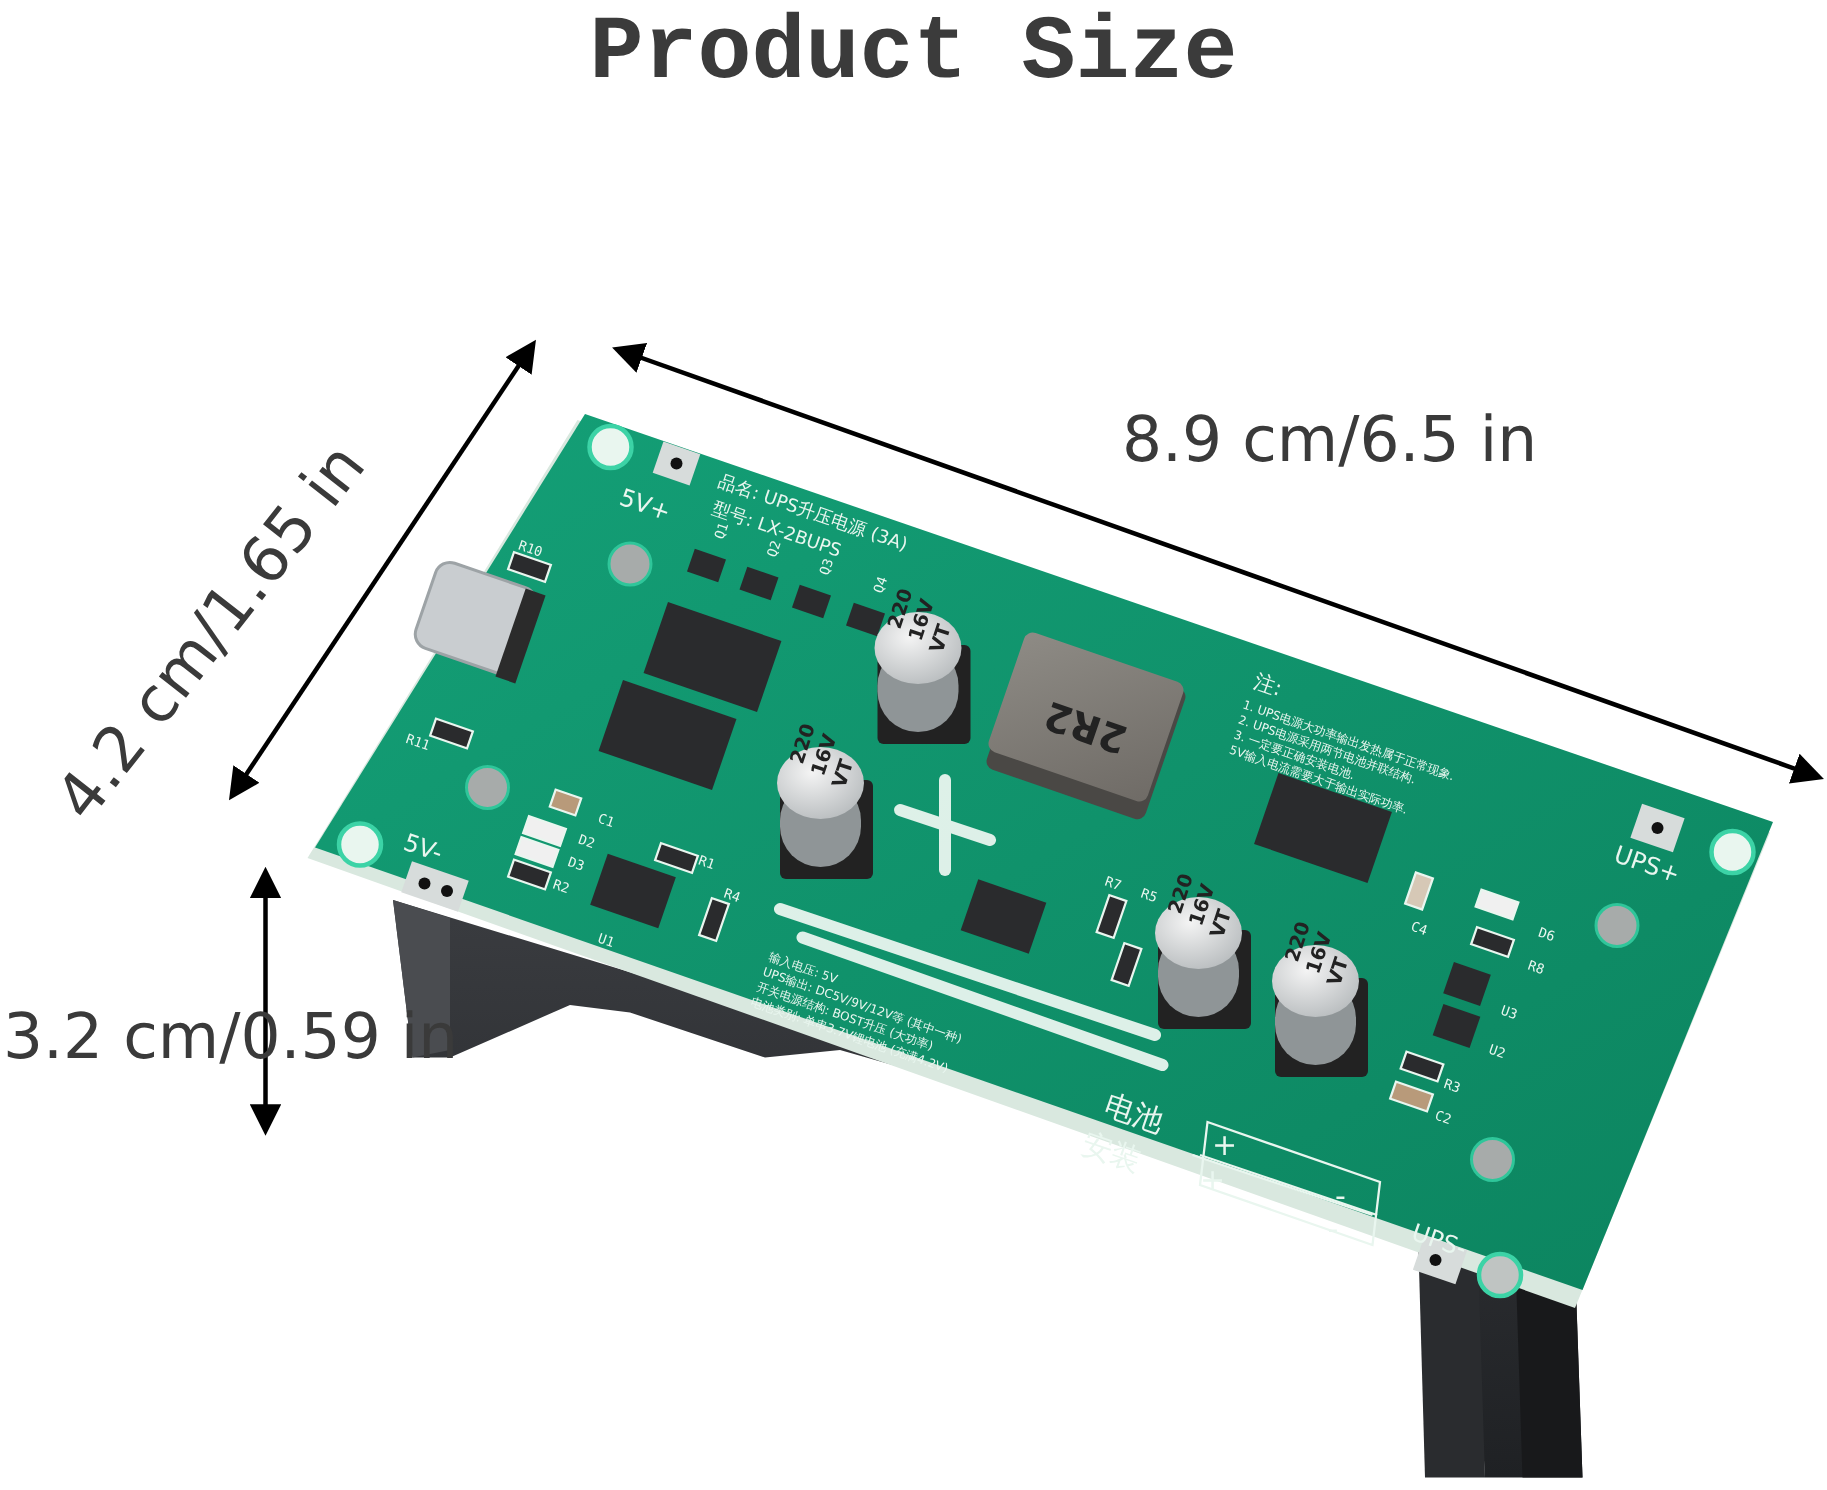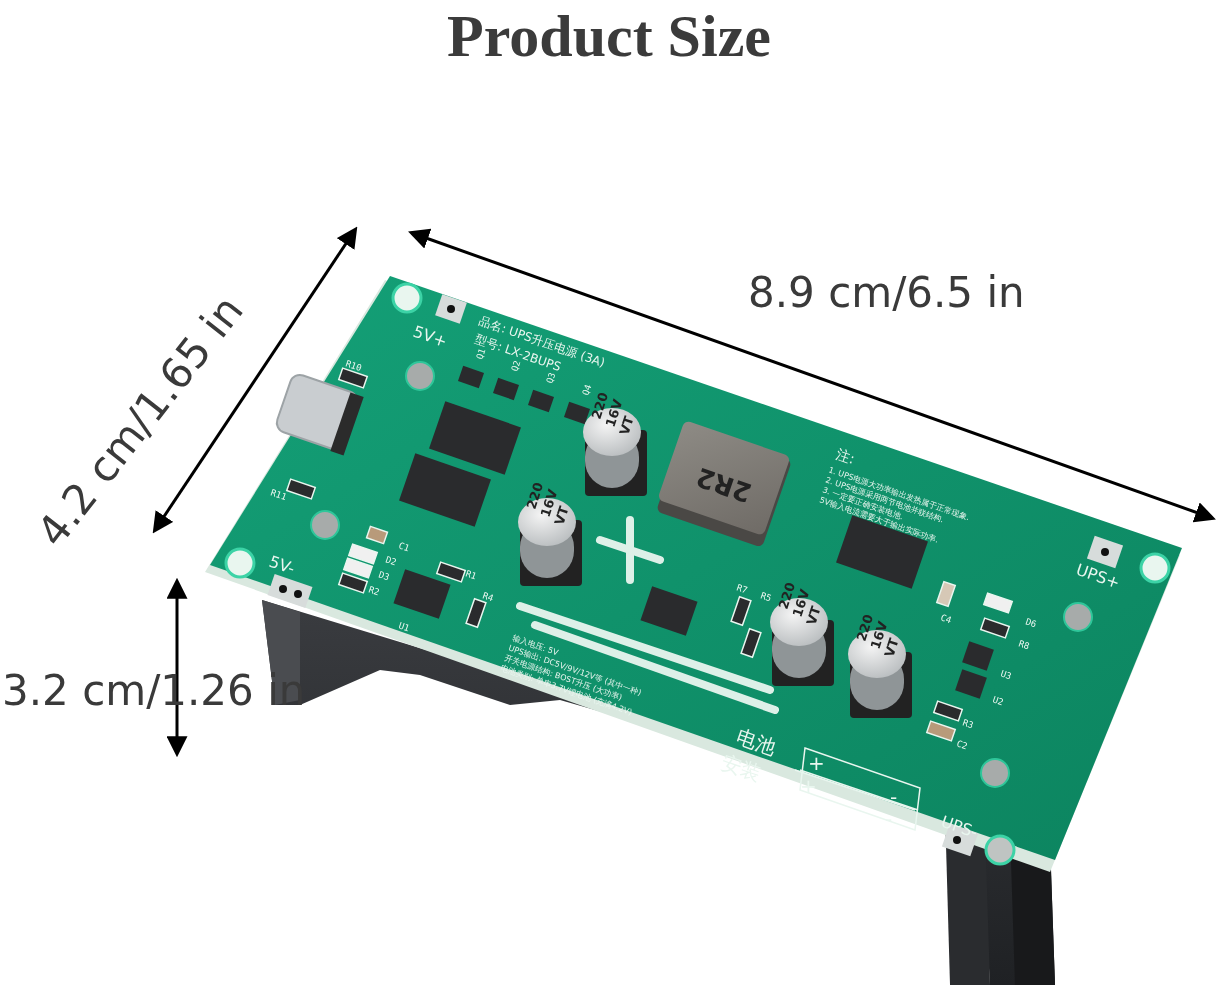--- a/index.html
+++ b/index.html
@@ -1,19 +1,19 @@
 <!DOCTYPE html>
 <html><head>
   <meta charset="utf-8">
   <style>
     html, body { margin: 0; padding: 0; background: #ffffff; }
     body { width: 1218px; height: 993px; position: relative; overflow: hidden; font-family: "DejaVu Sans", sans-serif; }
     .title {
       position: absolute; left: 0; top: 0; width: 1218px; height: 75px;
-      text-align: center; font-family: Liberation Serif, serif; font-weight: bold;
+      text-align: center; font-family: Liberation Mono, monospace; font-weight: bold;
       font-size: 60px; line-height: 72px; color: #3b3b3b; letter-spacing: 0px;
     }
     .scene { position: absolute; left: 0; top: 0; width: 1218px; height: 993px; }
     .dim-label {
       position: absolute; font-family: "DejaVu Sans", sans-serif; color: #3a3a3a;
       font-size: 42px; white-space: nowrap; line-height: 1;
     }
     .dim-length { left: 748px; top: 272px; }
     .dim-width { left: 88px; top: 300px; transform-origin: 0 0; transform: rotate(-52deg) translate(-215px, 95px); }
     .dim-height { left: 2px; top: 670px; }
@@ -227,13 +227,13 @@
     </g>
   </g>
 
   <line x1="412" y1="233" x2="1212" y2="518" stroke="#000" stroke-width="3" marker-start="url(#arrowHead)" marker-end="url(#arrowHead)"></line>
   <line x1="155" y1="530" x2="355" y2="230" stroke="#000" stroke-width="3" marker-start="url(#arrowHead)" marker-end="url(#arrowHead)"></line>
   <line x1="177" y1="582" x2="177" y2="753" stroke="#000" stroke-width="3" marker-start="url(#arrowHead)" marker-end="url(#arrowHead)"></line>
 </svg>
 
 <div class="dim-label dim-length">8.9 cm/6.5 in</div>
 <div class="dim-label dim-width">4.2 cm/1.65 in</div>
-<div class="dim-label dim-height">3.2 cm/1.26 in</div>
+<div class="dim-label dim-height">3.2 cm/0.59 in</div>
 
 </body></html>

